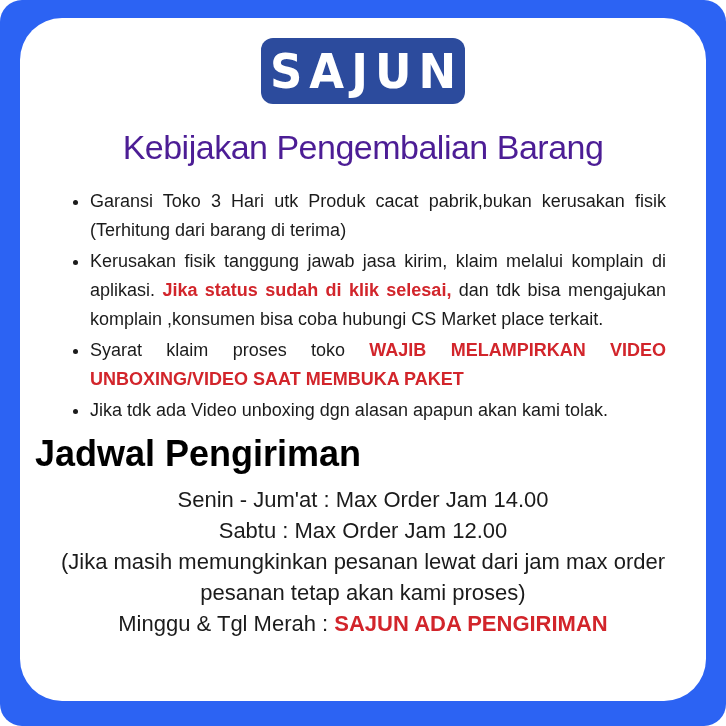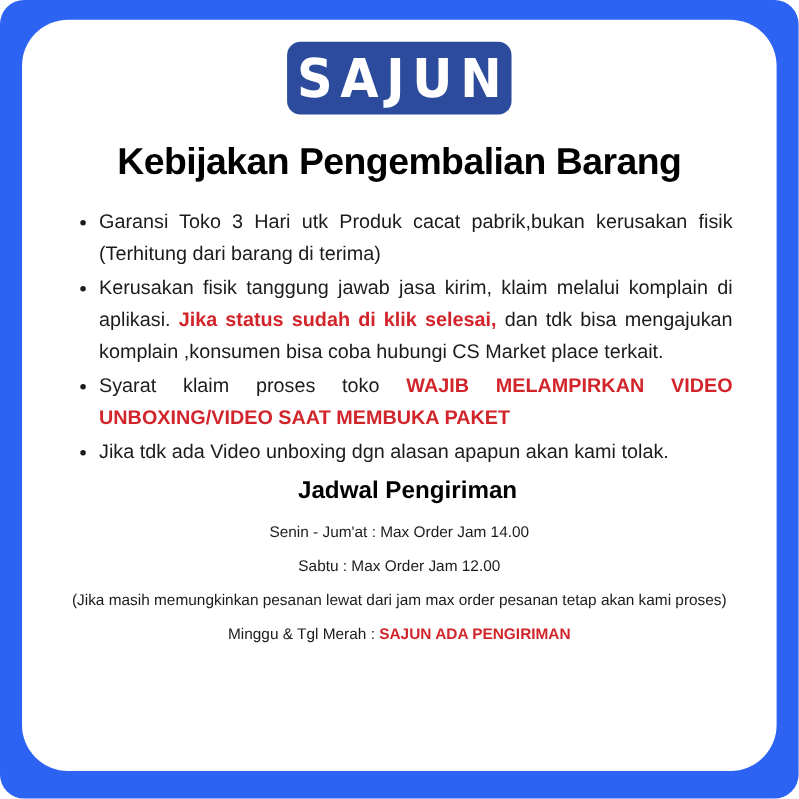--- a/index.html
+++ b/index.html
@@ -54,53 +54,53 @@
     letter-spacing: 7px;
     padding-left: 7px; 
     transform: scaleY(1.08);
     line-height: 1;
   }
   .policy-title {
     margin: 24px 28px 0 28px;
     text-align: center;
     font-size: 34px;
     line-height: 1.15;
-    font-weight: bold;
+    font-weight: normal;
     letter-spacing: -0.5px;
-    color: #000000;
+    color: #4c1d95;
   }
   .policy-list {
     margin: 20px 40px 0 48px;
     padding: 0 0 0 22px;
     list-style: disc;
   }
   .policy-item {
     font-size: 18px;
     line-height: 29px;
     text-align: justify;
     margin-bottom: 2px;
     color: var(--text-black);
   }
   .seg-normal { color: var(--text-black); }
   .seg-red-bold { color: var(--alert-red); font-weight: bold; }
   .schedule-title {
     margin: 8px 0 0 15px;
-    text-align: center;
-    font-size: 22px;
+    text-align: left;
+    font-size: 36px;
     line-height: 1.15;
     font-weight: bold;
     color: #000000;
   }
   .schedule {
     margin-top: 10px;
   }
   .schedule-line {
     margin: 0 34px;
     text-align: center;
-    font-size: 14px;
+    font-size: 22px;
     line-height: 31px;
     color: var(--text-black);
   }
 </style>
 </head>
 <body>
 
 <div class="frame">
   <div class="card">
 

